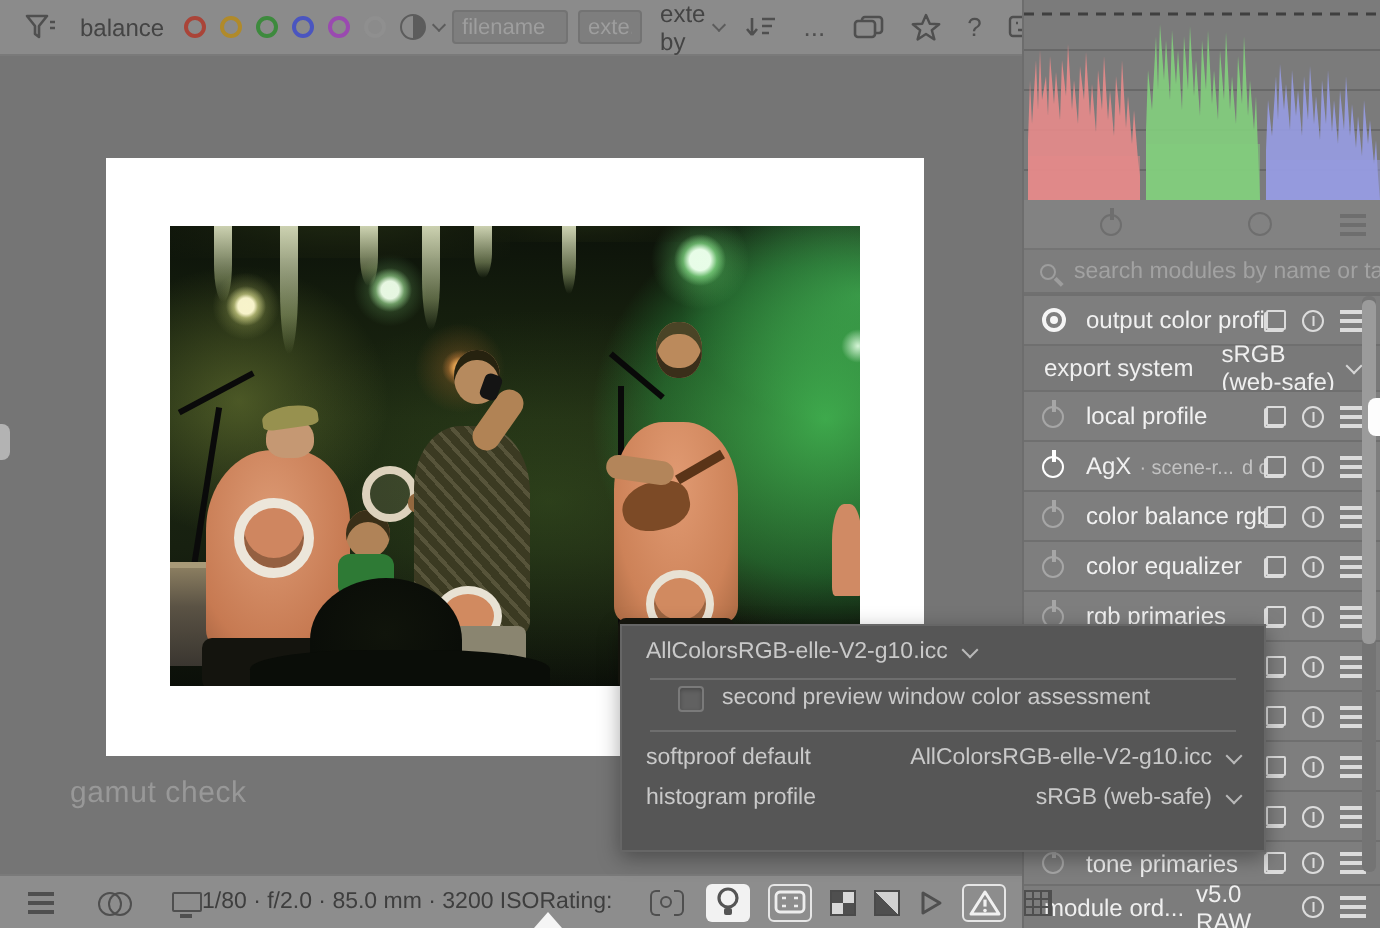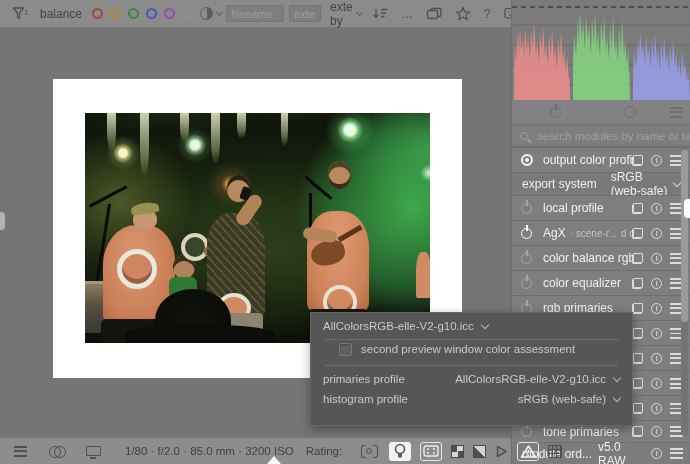--- a/index.html
+++ b/index.html
@@ -415,33 +415,34 @@
     <div style="left:252px;top:118px;width:26px;height:5px;background:#5a3418;transform:rotate(-30deg)"></div>
     <div style="left:218px;top:116px;width:34px;height:12px;background:#b3855a;border-radius:6px;transform:rotate(8deg)"></div>
     <div style="left:238px;top:172px;width:34px;height:34px;border:4px solid #e8e2d4;border-radius:50%;background:#d18a60;box-shadow:inset 0 -5px 0 rgba(50,30,10,.35)"></div>
     <div style="left:224px;top:196px;width:58px;height:36px;background:#17170f;border-radius:4px"></div>
 
     <div style="left:331px;top:139px;width:15px;height:46px;background:#d08a64;border-radius:40% 40% 10% 10%"></div>
     <div style="left:70px;top:176px;width:76px;height:62px;background:radial-gradient(ellipse at 50% 45%,#10140b,#0a0d08 70%);border-radius:50% 50% 20% 20%"></div>
     <div style="left:40px;top:212px;width:150px;height:24px;background:#0a0d08;border-radius:40% 40% 0 0"></div>
   </div>
 
+  <div class="gamut-label">gamut check</div>
 
   <div class="bottom-bar">
     <span class="bb-ico" style="margin-left:14px">
         <span class="burger" style="color:#4f4f4f"></span>
       </span>
     <span class="bb-ico" style="margin-left:22px">
         <span class="two-circ"></span>
       </span>
     <span class="bb-ico" style="margin-left:20px">
         <span class="monitor"></span>
       </span>
-    <span class="bb-text" style="margin-left:24px">1/80 · f/2.0 · 85.0 mm · 3200 ISO</span>
-    <span class="bb-text" style="margin-left:12px">Rating:</span>
+    <span class="bb-text" style="">1/80 · f/2.0 · 85.0 mm · 3200 ISO</span>
+    <span class="bb-text" style="">Rating:</span>
     <span style="display:flex;align-items:center;gap:9px;margin-left:16px">
       <span class="tog">
           <span class="fpk">
             <i></i>
           </span>
         </span>
       <span class="tog lit">
         <svg width="12" height="16">
             <circle cx="6" cy="6" r="4.5" fill="none" stroke="#555" stroke-width="1.6"></circle>
             <rect x="4" y="11" width="4" height="3.5" rx="1" fill="#555"></rect>
@@ -483,21 +484,21 @@
       <span class="pval">AllColorsRGB-elle-V2-g10.icc</span>
       <span class="pop-chev"></span>
     </div>
     <div class="pop-div"></div>
     <div class="pop-check-row">
       <span class="checkbox"></span>
       <span>second preview window color assessment</span>
     </div>
     <div class="pop-div"></div>
     <div class="pop-row">
-      <span class="plbl">primaries profile</span>
+      <span class="plbl">softproof default</span>
       <span class="pval">AllColorsRGB-elle-V2-g10.icc</span>
       <span class="pop-chev"></span>
     </div>
     <div class="pop-row">
       <span class="plbl">histogram profile</span>
       <span class="pval">sRGB (web-safe)</span>
       <span class="pop-chev"></span>
     </div>
   </div>
 

